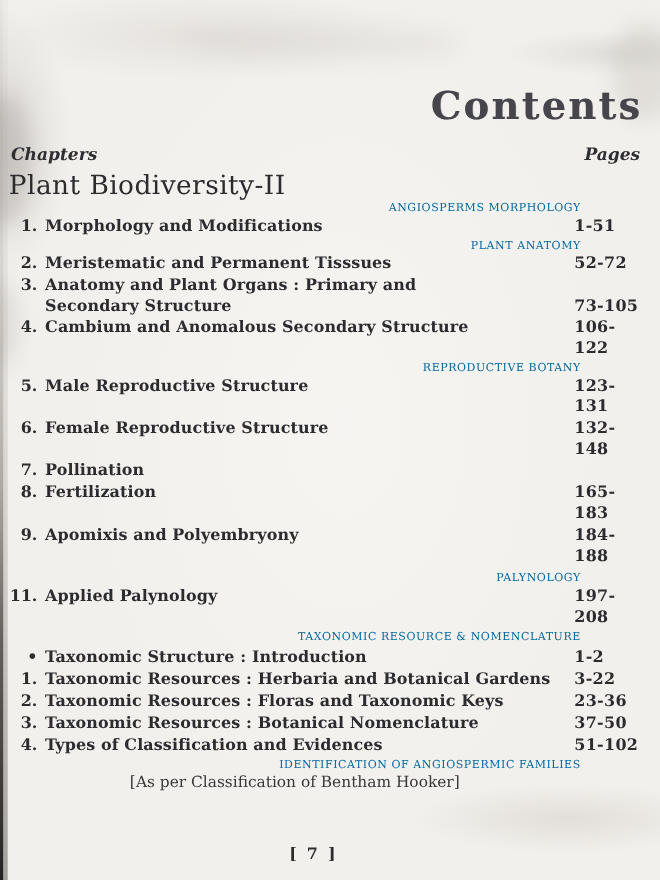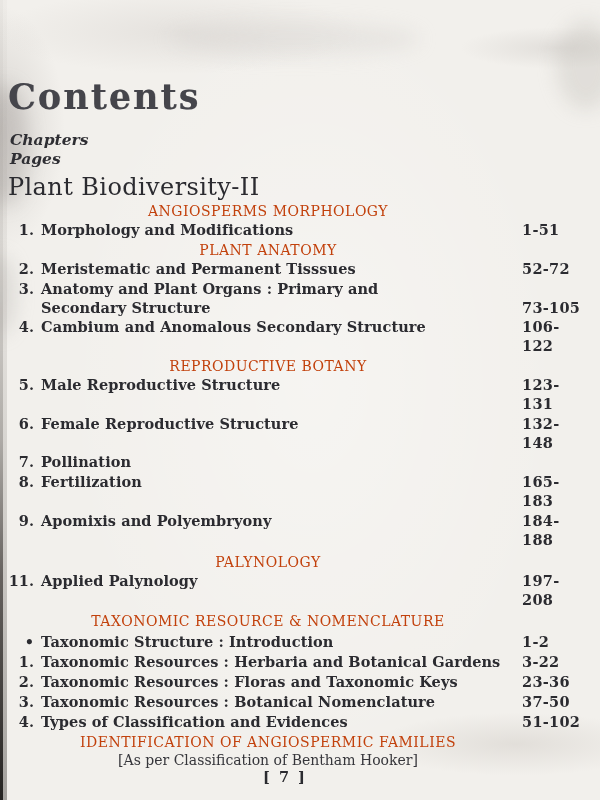--- a/index.html
+++ b/index.html
@@ -30,32 +30,32 @@
   }
   .smudge { position: absolute; filter: blur(9px); border-radius: 50%; z-index: 1; }
   .smudge-tl1 { left: -18px; top: 85px;  width: 46px; height: 120px; background: rgba(160,156,152,0.35); }
   .smudge-tl2 { left: -14px; top: 255px; width: 30px; height: 80px;  background: rgba(170,166,162,0.28); }
   .smudge-top { left: 170px; top: 22px;  width: 250px; height: 34px; background: rgba(210,206,202,0.30); }
   .smudge-tr  { right: -16px; top: 20px; width: 60px;  height: 90px; background: rgba(185,181,177,0.30); }
 
   .page { position: absolute; inset: 0; z-index: 10; padding: 0 16px 0 8px; box-sizing: border-box; }
 
   .title {
-    margin-top: 76px; text-align: left;
+    margin-top: 76px; text-align: right;
     font-size: 35px; font-weight: bold; letter-spacing: 2px;
     color: #45454b; text-shadow: 0.4px 0.4px 0 rgba(60,60,65,0.35);
   }
-  .colhead { display: flex; justify-content: space-between; margin-top: 13px; padding: 0 2px; flex-direction: column; }
+  .colhead { display: flex; justify-content: space-between; margin-top: 13px; padding: 0 2px; }
   .colhead span { font-style: italic; font-weight: bold; font-size: 15.5px; color: #2e2e33; }
 
   .part-title { margin-top: 5px; text-align: left; font-size: 24px; font-weight: normal; letter-spacing: 0.4px; }
 
   .sec {
-    width: 520px; text-align: center; font-size: 14px; letter-spacing: 0.5px;
-    color: #c2410c; margin: 2px 0;
+    width: 520px; text-align: right; font-size: 10px; letter-spacing: 0.5px;
+    color: #0369a1; margin: 2px 0;
   }
   .subsec { width: 520px; text-align: center; font-size: 14px; color: #36363b; margin: 1px 0 2px 0; }
 
   .item { display: flex; align-items: baseline; margin: 1px 0; font-weight: bold; font-size: 14.5px; line-height: 1.3; }
   .item.two { align-items: flex-end; }
   .num { width: 26px; text-align: right; margin-right: 7px; flex: none; }
   .lbl { flex: 1; letter-spacing: 0.1px; }
   .pg  { width: 62px; text-align: left; flex: none; letter-spacing: 0.3px; }
   .mt4 { margin-top: 4px; }
 

